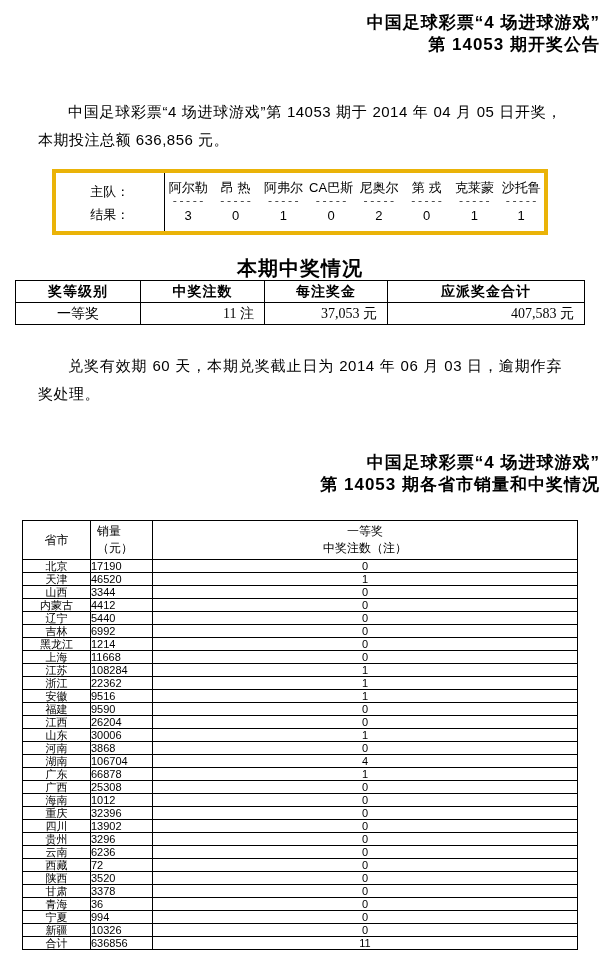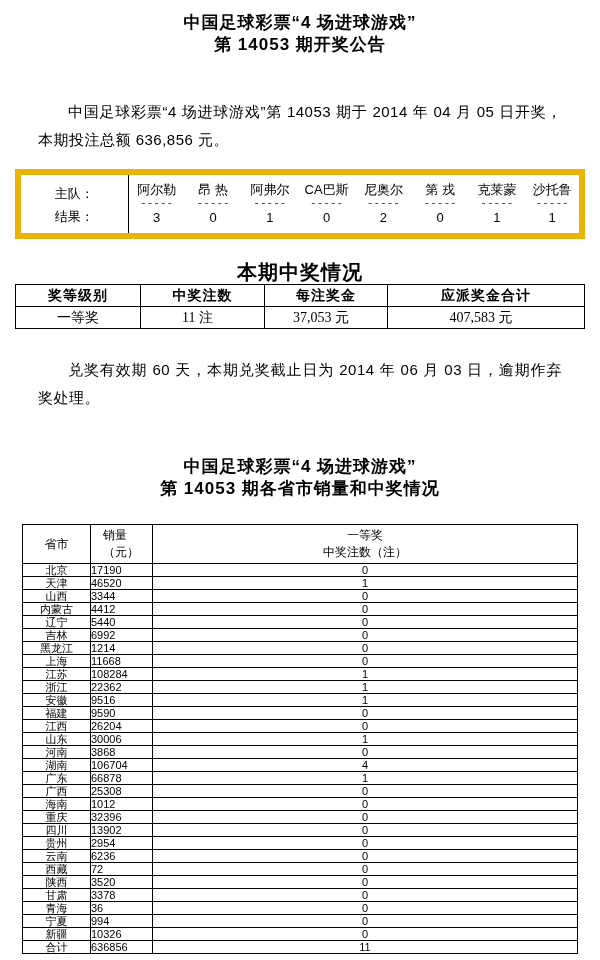--- a/index.html
+++ b/index.html
@@ -12,21 +12,21 @@
   .page {
     position: relative;
     width: 600px;
     height: 960px;
     background: #ffffff;
     overflow: hidden;
   }
 
   
   .doc-title {
-    text-align: center;
+    text-align: right;
     font-weight: bold;
     font-size: 17px;
     line-height: 22px;
     letter-spacing: 1px;
   }
   .title-1 { padding-top: 12px; }
   .title-2 { margin-top: 44px; }
 
   
   p.para {
@@ -35,25 +35,25 @@
     line-height: 28px;
     text-indent: 2em;
     letter-spacing: 0.5px;
     text-align: justify;
   }
   .para-intro { margin-top: 42px !important; }
   .para-redeem { margin-top: 27px !important; }
 
   
   table.match-table {
-    width: 570px;
+    width: 496px;
     margin: 15px auto 0 auto;
     border-collapse: collapse;
     table-layout: fixed;
-    border: 6px solid #eab308;
+    border: 4px solid #eab308;
   }
   table.match-table td {
     text-align: center;
     font-size: 13px;
     padding: 0;
   }
   table.match-table td.mlabel {
     border-right: 1px solid #000;
     font-size: 13px;
   }
@@ -90,21 +90,21 @@
     padding: 0;
     font-size: 14px;
   }
   table.prize-table th {
     font-weight: bold;
     text-align: center;
     letter-spacing: 1px;
   }
   table.prize-table td.center { text-align: center; }
   table.prize-table td.num {
-    text-align: center;
+    text-align: right;
     padding-right: 10px;
     font-family: "Liberation Serif", "DejaVu Serif", serif;
     font-size: 14px;
   }
 
   
   table.province-table {
     margin: 24px 0 0 22px;
     width: 556px;
     border-collapse: collapse;
@@ -114,21 +114,21 @@
     border: 1px solid #000;
     padding: 0;
     font-weight: normal;
   }
   table.province-table th {
     font-size: 12px;
     line-height: 17px;
     height: 38px;
   }
   table.province-table th.h-province { text-align: center; }
-  table.province-table th.h-sales { text-align: left; padding-left: 12px; }
+  table.province-table th.h-sales { text-align: left; padding-left: 6px; }
   table.province-table th.h-prize { text-align: center; }
   table.province-table td {
     font-size: 11px;
     height: 12px;
     line-height: 12px;
   }
   table.province-table td.pname { text-align: center; }
   table.province-table td.psales { padding-right: 5px; }
   table.province-table td.pcount { text-align: center; }
 </style>
@@ -354,21 +354,21 @@
           <td class="psales">32396</td>
           <td class="pcount">0</td>
         </tr>
         <tr>
           <td class="pname">四川</td>
           <td class="psales">13902</td>
           <td class="pcount">0</td>
         </tr>
         <tr>
           <td class="pname">贵州</td>
-          <td class="psales">2954</td>
+          <td class="psales">3296</td>
           <td class="pcount">0</td>
         </tr>
         <tr>
           <td class="pname">云南</td>
           <td class="psales">6236</td>
           <td class="pcount">0</td>
         </tr>
         <tr>
           <td class="pname">西藏</td>
           <td class="psales">72</td>

